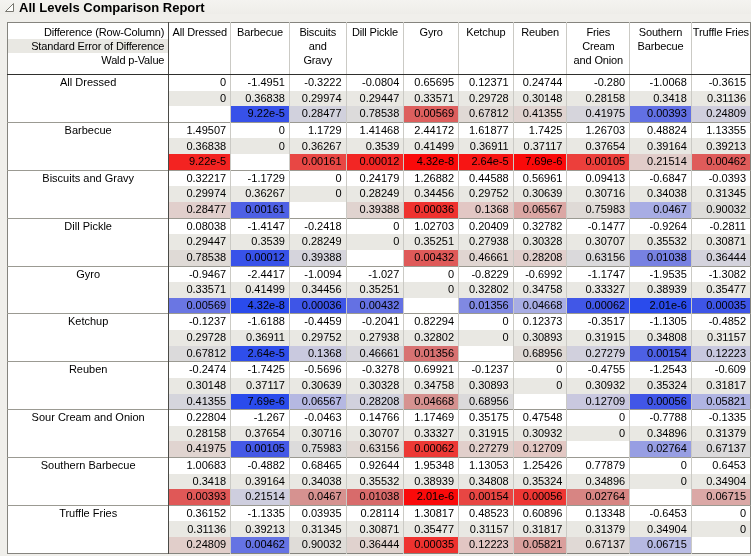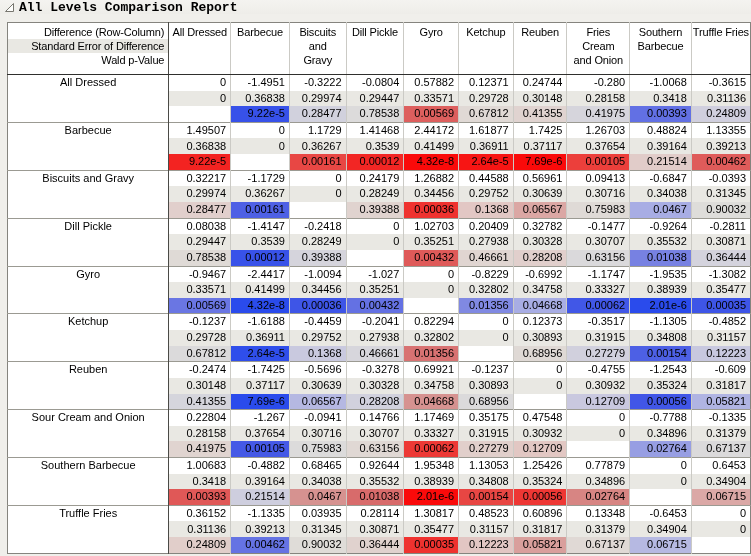--- a/index.html
+++ b/index.html
@@ -9,21 +9,20 @@
     font-family: "Liberation Sans", sans-serif;
     color: #000;
     position: relative;
     overflow: hidden;
   }
   .titlebar {
     position: absolute; top: 0; left: 0; right: 0; height: 14px;
     display: flex; align-items: center;
     padding-left: 4px;
     background: linear-gradient(#F4F3F0, #EEEDE9);
-    font-family: Liberation Mono, monospace;
   }
   .disclosure { width: 11px; height: 11px; flex: 0 0 auto; cursor: pointer; }
   .title { font-weight: bold; font-size: 13px; margin-left: 4px; white-space: nowrap; }
 
   table.cmp {
     position: absolute; top: 22px; left: 7px;
     border-collapse: collapse; table-layout: fixed;
     background: #FFFFFF;
     border: 1px solid #85847E;
   }
@@ -128,21 +127,21 @@
         </th>
       </tr>
     </thead>
   <tbody id="tbody">
       <tr class="diff-row">
         <td class="rowlabel" rowspan="3">All Dressed</td>
         <td class="num">0</td>
         <td class="num">-1.4951</td>
         <td class="num">-0.3222</td>
         <td class="num">-0.0804</td>
-        <td class="num">0.57882</td>
+        <td class="num">0.65695</td>
         <td class="num">0.12371</td>
         <td class="num">0.24744</td>
         <td class="num">-0.280</td>
         <td class="num">-1.0068</td>
         <td class="num">-0.3615</td>
       </tr>
       <tr class="se-row">
         <td class="num">0</td>
         <td class="num">0.36838</td>
         <td class="num">0.29974</td>
@@ -385,21 +384,21 @@
         <td class="num" style="background: rgb(219, 218, 219);">0.68956</td>
         <td class="num" style="background: rgb(255, 255, 255);"></td>
         <td class="num" style="background: rgb(201, 200, 223);">0.12709</td>
         <td class="num" style="background: rgb(65, 86, 231);">0.00056</td>
         <td class="num" style="background: rgb(176, 180, 227);">0.05821</td>
       </tr>
       <tr class="diff-row gsep">
         <td class="rowlabel" rowspan="3">Sour Cream and Onion</td>
         <td class="num">0.22804</td>
         <td class="num">-1.267</td>
-        <td class="num">-0.0941</td>
+        <td class="num">-0.0463</td>
         <td class="num">0.14766</td>
         <td class="num">1.17469</td>
         <td class="num">0.35175</td>
         <td class="num">0.47548</td>
         <td class="num">0</td>
         <td class="num">-0.7788</td>
         <td class="num">-0.1335</td>
       </tr>
       <tr class="se-row">
         <td class="num">0.28158</td>

